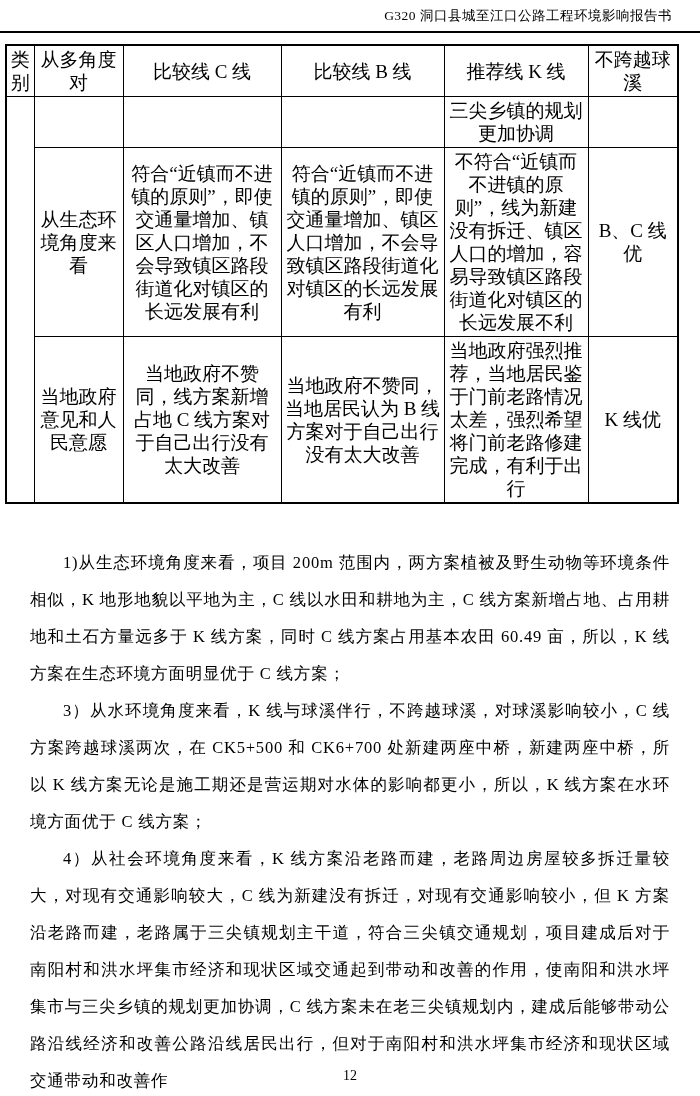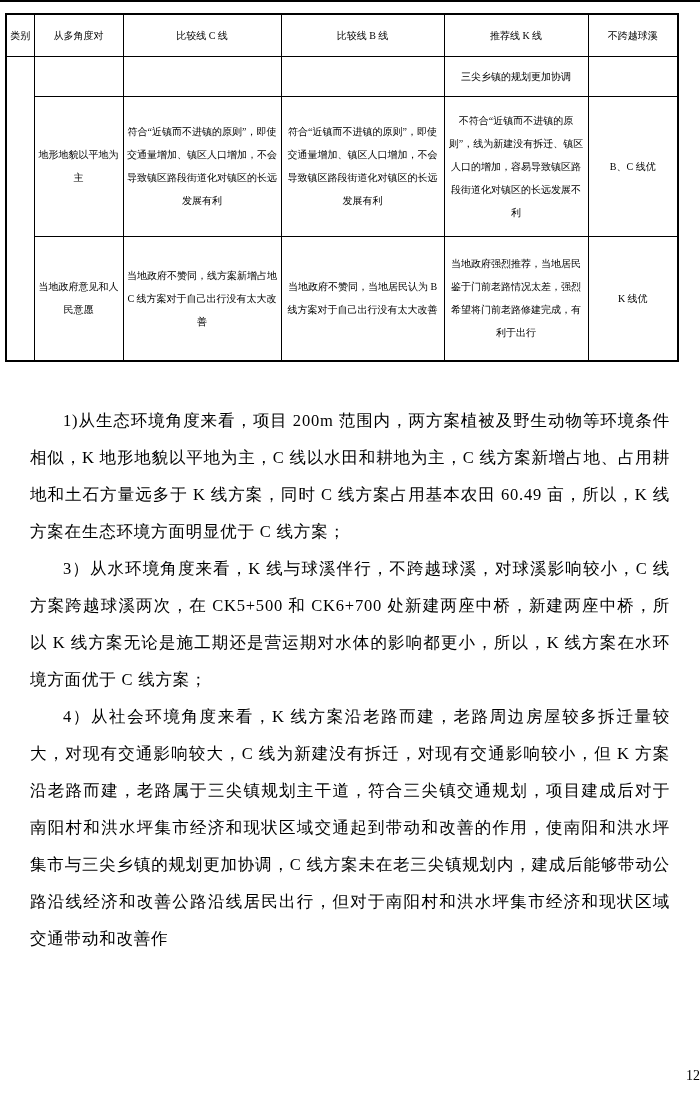--- a/index.html
+++ b/index.html
@@ -24,21 +24,21 @@
     margin: 0;
     border: none;
     border-top: 2px solid #000;
     width: 100%;
   }
   table.cmp-table {
     margin: 11px 0 0 5px;
     border-collapse: collapse;
     table-layout: fixed;
     width: 672px;
-    font-size: 10px;
+    font-size: 19px;
     line-height: 23px;
   }
   table.cmp-table td, table.cmp-table th {
     border: 1px solid #000;
     text-align: center;
     vertical-align: middle;
     font-weight: normal;
     padding: 2px 3px;
     overflow: hidden;
   }
@@ -51,29 +51,32 @@
     text-align: justify;
   }
   .body-text p {
     text-indent: 2em;
   }
   .page-number {
     position: absolute;
     bottom: 12px;
     left: 0;
     width: 100%;
-    text-align: right;
+    text-align: center;
     font-size: 14px;
   }
 </style>
 </head>
 <body>
 
 <div class="page">
 
+  <div class="doc-header">
+    <span>G320 洞口县城至江口公路工程环境影响报告书</span>
+  </div>
   <hr class="header-rule">
 
   <table class="cmp-table">
     <colgroup>
       <col style="width:28px">
       <col style="width:89px">
       <col style="width:158px">
       <col style="width:163px">
       <col style="width:144px">
       <col style="width:90px">
@@ -89,21 +92,21 @@
       </tr>
       <tr style="height:40px">
         <td rowspan="3"></td>
         <td></td>
         <td></td>
         <td></td>
         <td>三尖乡镇的规划更加协调</td>
         <td></td>
       </tr>
       <tr style="height:140px">
-        <td>地形地貌以平地为主</td>
+        <td>从生态环境角度来看</td>
         <td>符合“近镇而不进镇的原则”，即使交通量增加、镇区人口增加，不会导致镇区路段街道化对镇区的长远发展有利</td>
         <td>符合“近镇而不进镇的原则”，即使交通量增加、镇区人口增加，不会导致镇区路段街道化对镇区的长远发展有利</td>
         <td>不符合“近镇而不进镇的原则”，线为新建没有拆迁、镇区人口的增加，容易导致镇区路段街道化对镇区的长远发展不利</td>
         <td>B、C 线优</td>
       </tr>
       <tr style="height:125px">
         <td>当地政府意见和人民意愿</td>
         <td>当地政府不赞同，线方案新增占地 C 线方案对于自己出行没有太大改善</td>
         <td>当地政府不赞同，当地居民认为 B 线方案对于自己出行没有太大改善</td>
         <td>当地政府强烈推荐，当地居民鉴于门前老路情况太差，强烈希望将门前老路修建完成，有利于出行</td>

